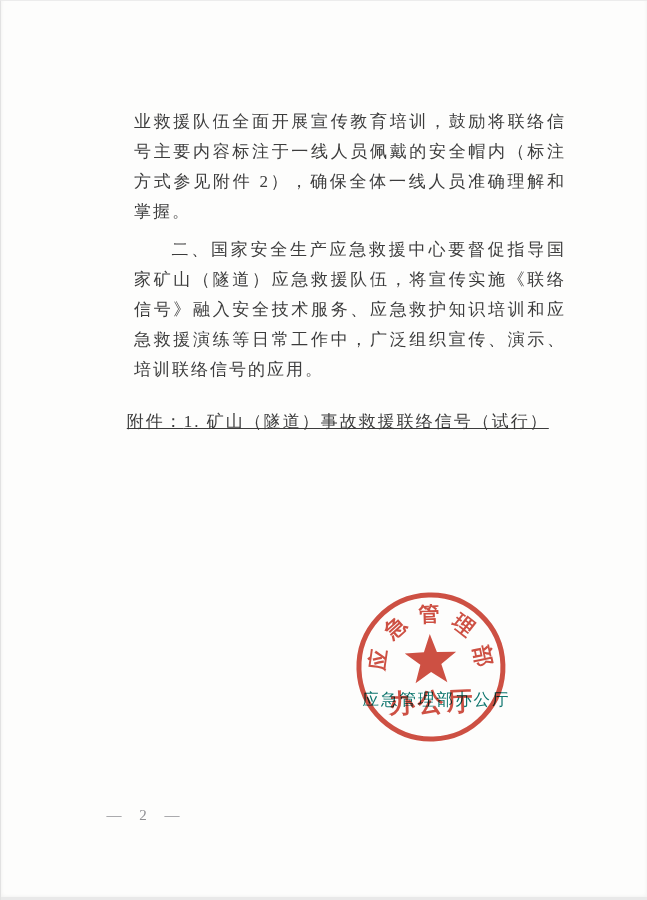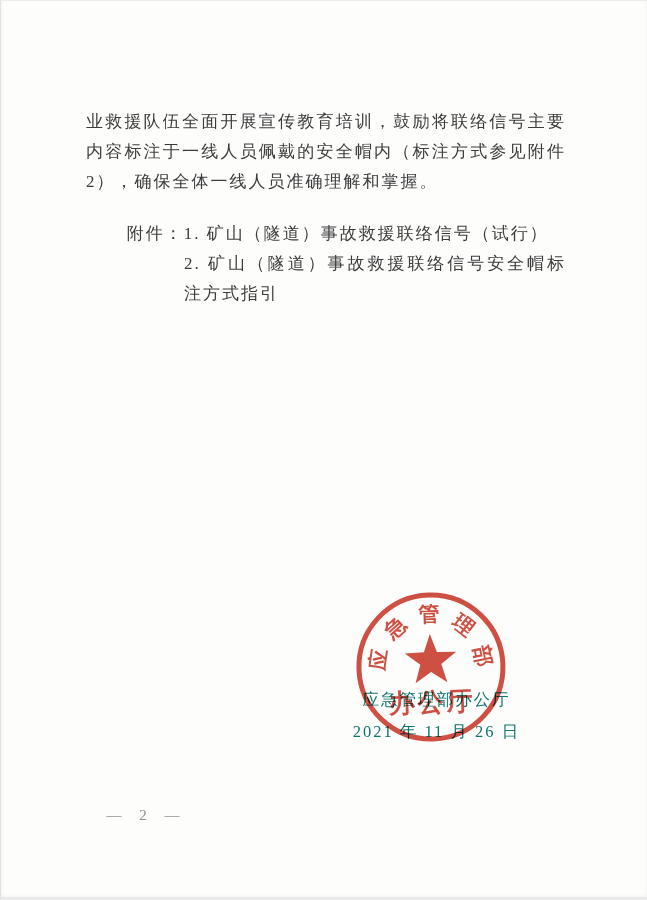--- a/index.html
+++ b/index.html
@@ -22,23 +22,23 @@
     position: absolute;
     left: 85px;
     top: 106px;
     width: 480px;
     font-size: 17px;
     line-height: 30px;
     letter-spacing: 2px;
     color: #3c3c3c;
     text-align: justify;
   }
-  .content p { margin-bottom: 8px; }
+  .content p { margin-bottom: 8px; margin-left: 48px; }
   .content p.indent { text-indent: 2.2em; }
-  .attachments { margin-top: 22px; }
+  .attachments { margin-top: 22px; text-decoration: underline; }
   .att-line1 { text-indent: 2.4em; }
   .att-line2 { padding-left: 98px; }
   .signature {
     position: absolute;
     top: 683px;
     left: 338px;
     width: 195px;
     text-align: center;
     color: #0f766e;
     font-size: 16.5px;
@@ -75,34 +75,31 @@
     background: #e9e9e9;
   }
 </style>
 </head>
 <body>
 
 <div class="page">
 
   <div class="content">
     <p>业救援队伍全面开展宣传教育培训，鼓励将联络信号主要内容标注于一线人员佩戴的安全帽内（标注方式参见附件 2），确保全体一线人员准确理解和掌握。</p>
+    <p class="indent">二、国家安全生产应急救援中心要督促指导国家矿山（隧道）应急救援队伍，将宣传实施《联络信号》融入安全技术服务、应急救护知识培训和应急救援演练等日常工作中，广泛组织宣传、演示、培训联络信号的应用。</p>
 
     <div class="attachments">
       <div class="att-line1">
         <span>附件：</span><span>1. 矿山（隧道）事故救援联络信号（试行）</span>
-      </div>
-      <div class="att-line2">
-        <span>2. 矿山（隧道）事故救援联络信号安全帽标注方式指引</span>
       </div>
     </div>
   </div>
 
   <div class="signature">
     <div>应急管理部办公厅</div>
-    <div>2021 年 11 月 26 日</div>
   </div>
 
   <svg class="seal" viewBox="0 0 168 168">
     <circle cx="84" cy="82" r="72" fill="none" stroke="#c9382a" stroke-width="5"></circle>
     <polygon transform="translate(84,76)" fill="#c9382a" points="0,-27 6.5,-8.9 25.7,-8.3 10.5,3.4 15.9,21.8 0,11 -15.9,21.8 -10.5,3.4 -25.7,-8.3 -6.5,-8.9"></polygon>
     <g fill="#c9382a" font-size="21" font-weight="bold" font-family="'Liberation Serif','DejaVu Serif',serif">
       <text x="84" y="36" text-anchor="middle" transform="rotate(-80,84,82)">应</text>
       <text x="84" y="36" text-anchor="middle" transform="rotate(-40,84,82)">急</text>
       <text x="84" y="36" text-anchor="middle">管</text>
       <text x="84" y="36" text-anchor="middle" transform="rotate(40,84,82)">理</text>

